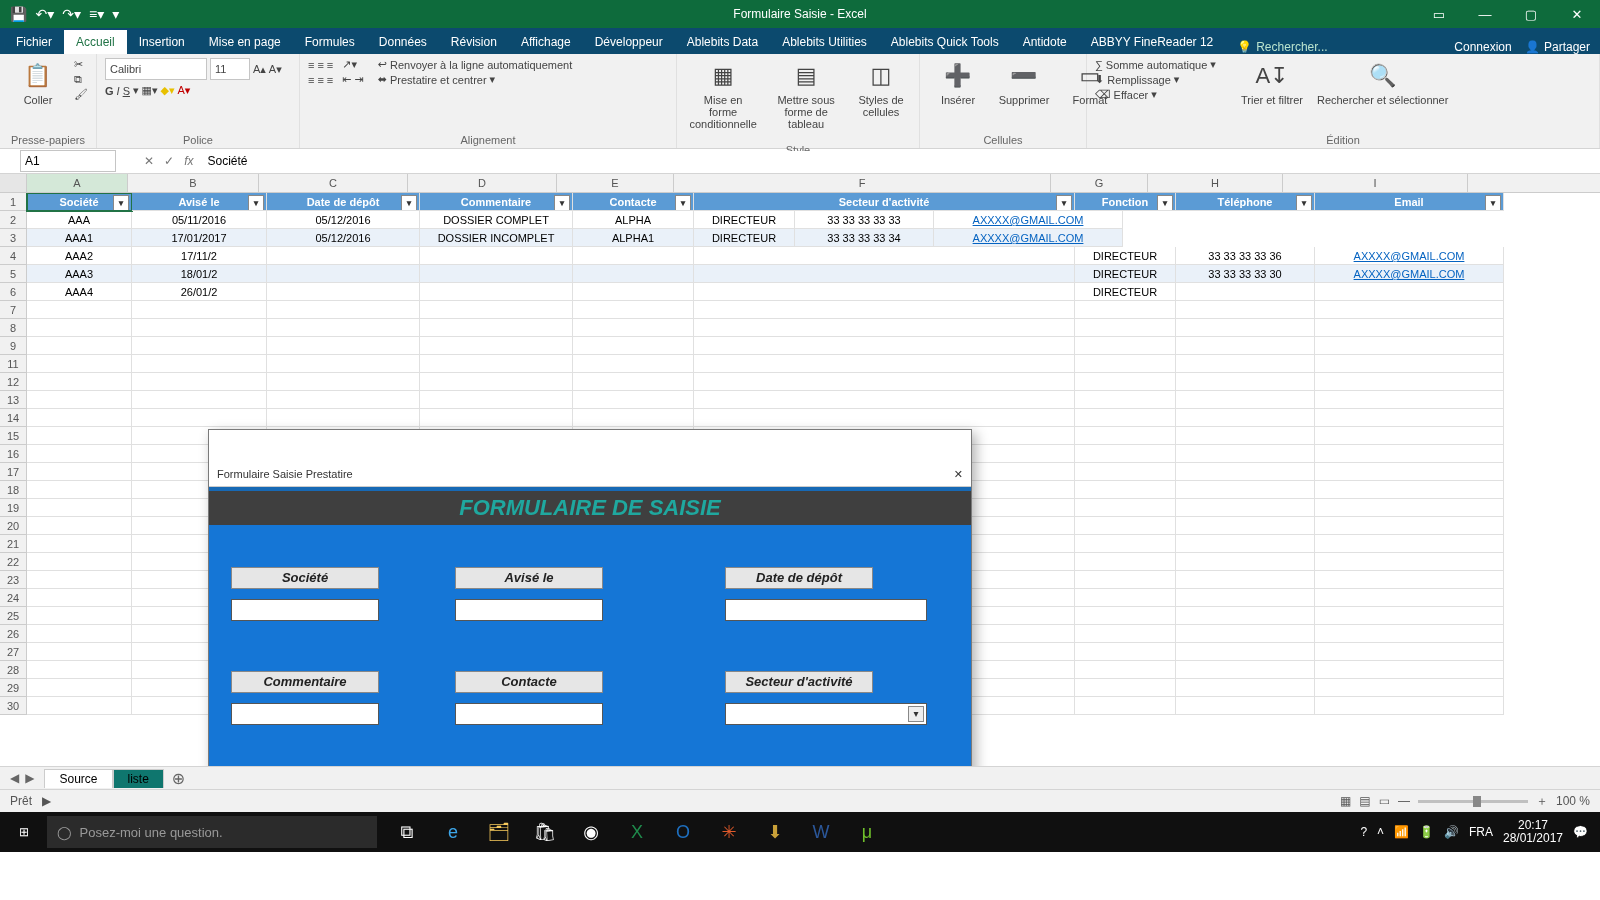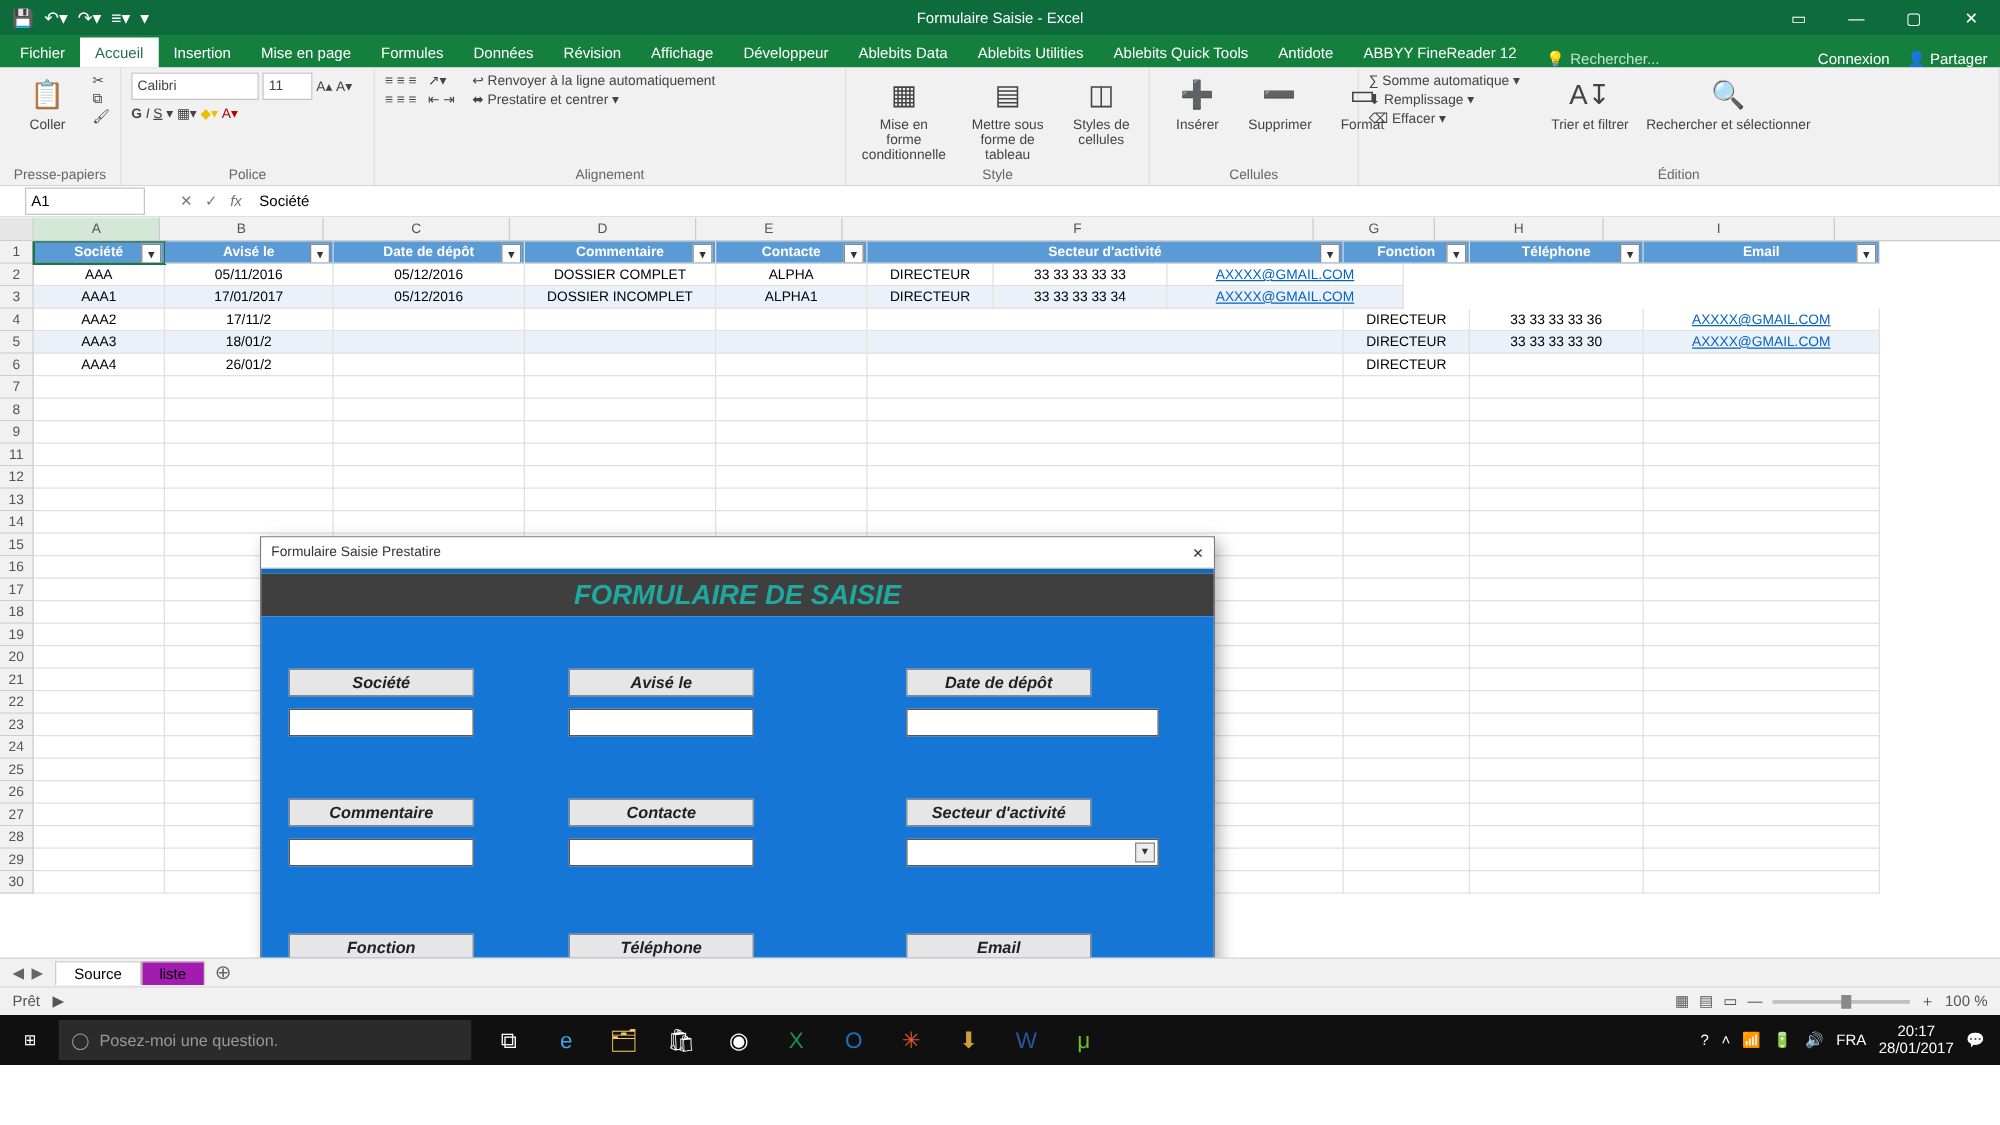--- a/index.html
+++ b/index.html
@@ -4,30 +4,30 @@
 <style>
 html,body{margin:0;padding:0;font-family:"Segoe UI",Arial,sans-serif;font-size:12px;background:#fff;overflow:hidden;width:1600px;height:900px;}
 
 .titlebar{height:28px;background:#0e6b3c;display:flex;align-items:center;color:#fff;position:relative;}
 .qa-toolbar{display:flex;align-items:center;gap:8px;padding-left:10px;color:#fff;}
 .qa-toolbar span{font-size:14px;color:#fff;}
 .titlebar-title{position:absolute;left:0;right:0;text-align:center;font-size:12px;color:#fff;pointer-events:none;}
 .win-controls{position:absolute;right:0;top:0;display:flex;height:28px;}
 .win-controls div{width:46px;display:flex;align-items:center;justify-content:center;color:#fff;font-size:13px;}
 
-.ribbon-tabs{height:26px;background:#15803d;display:flex;align-items:flex-end;color:#fff;padding:0 4px;}
+.ribbon-tabs{height:26px;background:#0c4a6e;display:flex;align-items:flex-end;color:#fff;padding:0 4px;}
 .ribbon-tabs .tab{padding:5px 12px 5px;font-size:12px;cursor:pointer;}
 .ribbon-tabs .tab.file{background:transparent;}
 .ribbon-tabs .tab.active{background:#fff;color:#217346;}
 .ribbon-tabs .tell{color:#b9e3ce;display:flex;align-items:center;gap:4px;}
 .ribbon-tabs .right{display:flex;align-items:center;gap:14px;margin-left:auto;padding-right:6px;}
 
 .ribbon{height:94px;background:#f1f1f1;border-bottom:1px solid #d4d4d4;display:flex;font-size:11px;color:#444;}
 .group{border-right:1px solid #e0e0e0;padding:4px 8px 2px;display:flex;flex-direction:column;justify-content:space-between;}
-.group-title{text-align:center;color:#666;font-size:11px;margin-top:2px;white-space:nowrap;}
+.group-title{text-align:center;color:#666;font-size:11px;margin-top:12px;white-space:nowrap;}
 .group-body{display:flex;align-items:flex-start;gap:6px;flex:1;}
 .vstack{display:flex;flex-direction:column;gap:2px;}
 .hstack{display:flex;align-items:center;gap:3px;}
 .drop{border:1px solid #c5c5c5;background:#fff;height:20px;display:flex;align-items:center;padding:0 4px;}
 .bigbtn{display:flex;flex-direction:column;align-items:center;justify-content:flex-start;gap:2px;padding:2px 4px;min-width:52px;text-align:center;}
 .bigbtn .ic{width:32px;height:32px;display:flex;align-items:center;justify-content:center;font-size:22px;}
 
 .formula-bar{height:24px;border-bottom:1px solid #d4d4d4;display:flex;align-items:center;background:#fff;}
 .name-box{width:86px;border:1px solid #c5c5c5;height:20px;display:flex;align-items:center;padding:0 4px;margin:0 20px;font-size:12px;}
 .fx-ctrl{display:flex;align-items:center;gap:10px;padding:0 8px;color:#777;}
@@ -44,38 +44,38 @@
 .cell{border-right:1px solid #e0e0e0;border-bottom:1px solid #e0e0e0;line-height:18px;font-size:11px;text-align:center;overflow:hidden;white-space:nowrap;padding:0 2px;}
 .hdr-cell{background:#5b9bd5;color:#fff;font-weight:600;position:relative;}
 .hdr-cell .dd{position:absolute;right:2px;top:2px;width:14px;height:14px;background:#fff;color:#333;font-size:9px;display:flex;align-items:center;justify-content:center;border:1px solid #888;}
 .link{color:#0563c1;text-decoration:underline;}
 .band{background:#eaf1f9;}
 .sel-cell{outline:2px solid #217346;outline-offset:-1px;}
 
 .sheet-bar{position:relative;height:22px;border-top:1px solid #d4d4d4;display:flex;align-items:center;background:#f1f1f1;font-size:12px;top:0;}
 .sheet-nav{display:flex;gap:6px;padding:0 10px;color:#666;}
 .sheet-tab{padding:2px 14px;border:1px solid #ccc;border-bottom:none;background:#fff;}
-.sheet-tab.inactive{background:#a21caf;}
+.sheet-tab.inactive{background:#0f766e;}
 .sheet-add{padding:0 8px;color:#666;font-size:16px;}
 
 .status-bar{height:22px;background:#f1f1f1;border-top:1px solid #d4d4d4;display:flex;align-items:center;justify-content:space-between;font-size:12px;color:#555;padding:0 10px;}
 .view-ctrls{display:flex;align-items:center;gap:8px;}
 .zoom-slider{width:110px;height:3px;background:#c0c0c0;position:relative;}
 .zoom-slider::after{content:"";position:absolute;left:50%;top:-4px;width:8px;height:11px;background:#888;}
 
 .taskbar{height:40px;background:#101010;display:flex;align-items:center;color:#fff;padding:0 4px;}
 .taskbar .start{width:40px;height:40px;display:flex;align-items:center;justify-content:center;}
 .taskbar .search{display:flex;align-items:center;background:#2b2b2b;height:32px;width:310px;padding:0 10px;color:#999;gap:8px;margin-left:3px;font-size:13px;}
 .taskbar .icons{display:flex;align-items:center;gap:6px;margin-left:10px;}
 .taskbar .tb-ic{width:40px;height:40px;display:flex;align-items:center;justify-content:center;font-size:18px;}
 .taskbar .tray{margin-left:auto;display:flex;align-items:center;gap:10px;font-size:12px;padding-right:8px;}
 .taskbar .clock{text-align:center;line-height:1.1;}
 
 .dialog{position:absolute;left:208px;top:255px;width:762px;height:528px;background:#fff;border:1px solid #7a7a7a;box-shadow:4px 4px 12px rgba(0,0,0,0.3);display:flex;flex-direction:column;z-index:100;}
-.dlg-title{height:24px;background:#fff;border-bottom:1px solid #ccc;display:flex;align-items:center;padding:0 8px;font-size:11px;color:#333;justify-content:space-between;}
+.dlg-title{height:24px;background:#fff;border-bottom:1px solid #ccc;display:flex;align-items:center;padding:0 8px;font-size:11px;color:#333;justify-content:space-between;margin-top:32px;}
 .dlg-bluebar{height:4px;background:#1769b5;}
 .dlg-head{background:#3f3f3f;color:#1fa89f;text-align:center;font-size:22px;font-style:italic;font-weight:bold;padding:4px 0;}
 .dlg-body{flex:1;background:#1576d6;position:relative;}
 .fld-label{position:absolute;width:146px;height:20px;background:#e6e6e6;border:1px solid #888;text-align:center;font-style:italic;font-weight:bold;font-size:13px;color:#222;line-height:20px;}
 .fld-input{position:absolute;width:146px;height:20px;background:#fff;border:1px solid #555;}
 .fld-combo::after{content:"▾";position:absolute;right:2px;top:2px;width:14px;height:14px;background:#eee;border:1px solid #888;text-align:center;font-size:10px;line-height:14px;color:#333;}
 .fld-input.wide,.fld-label.wide{width:200px;}
 
 .wA{width:100px}.wB{width:130px}.wC{width:148px}.wD{width:148px}.wE{width:116px}.wF{width:376px}.wG{width:96px}.wH{width:134px}.wI{width:184px}
 </style>

